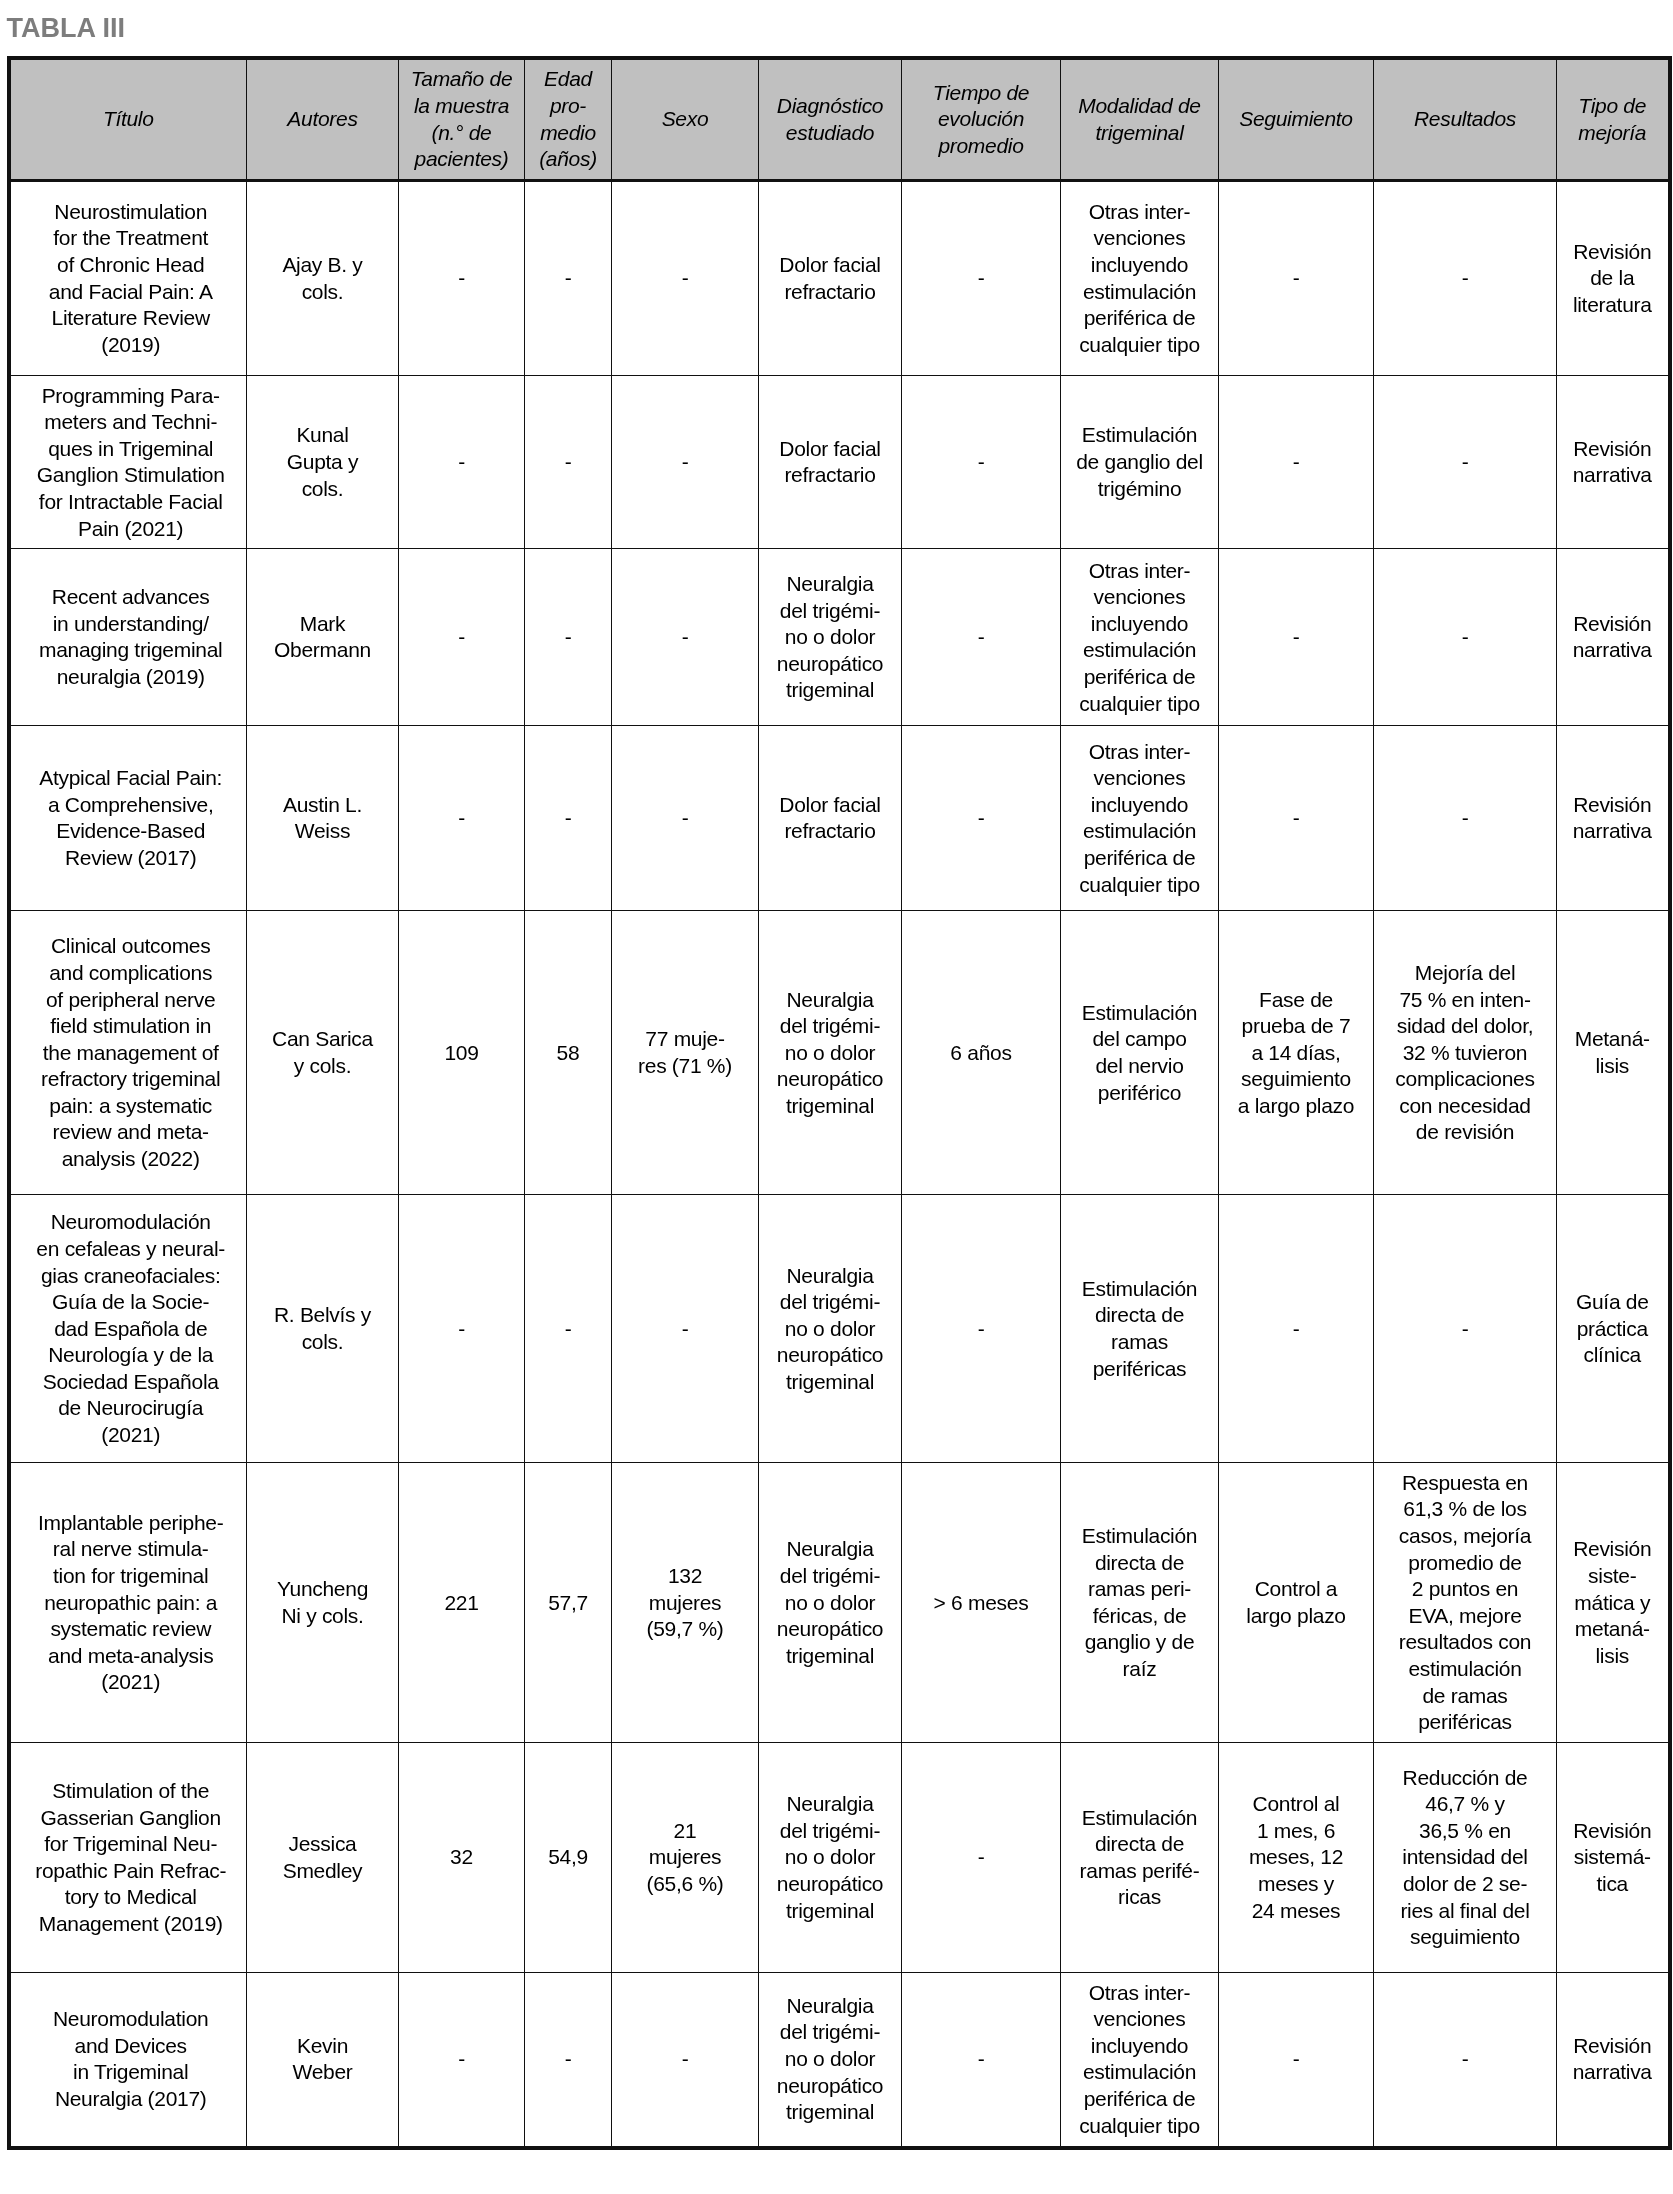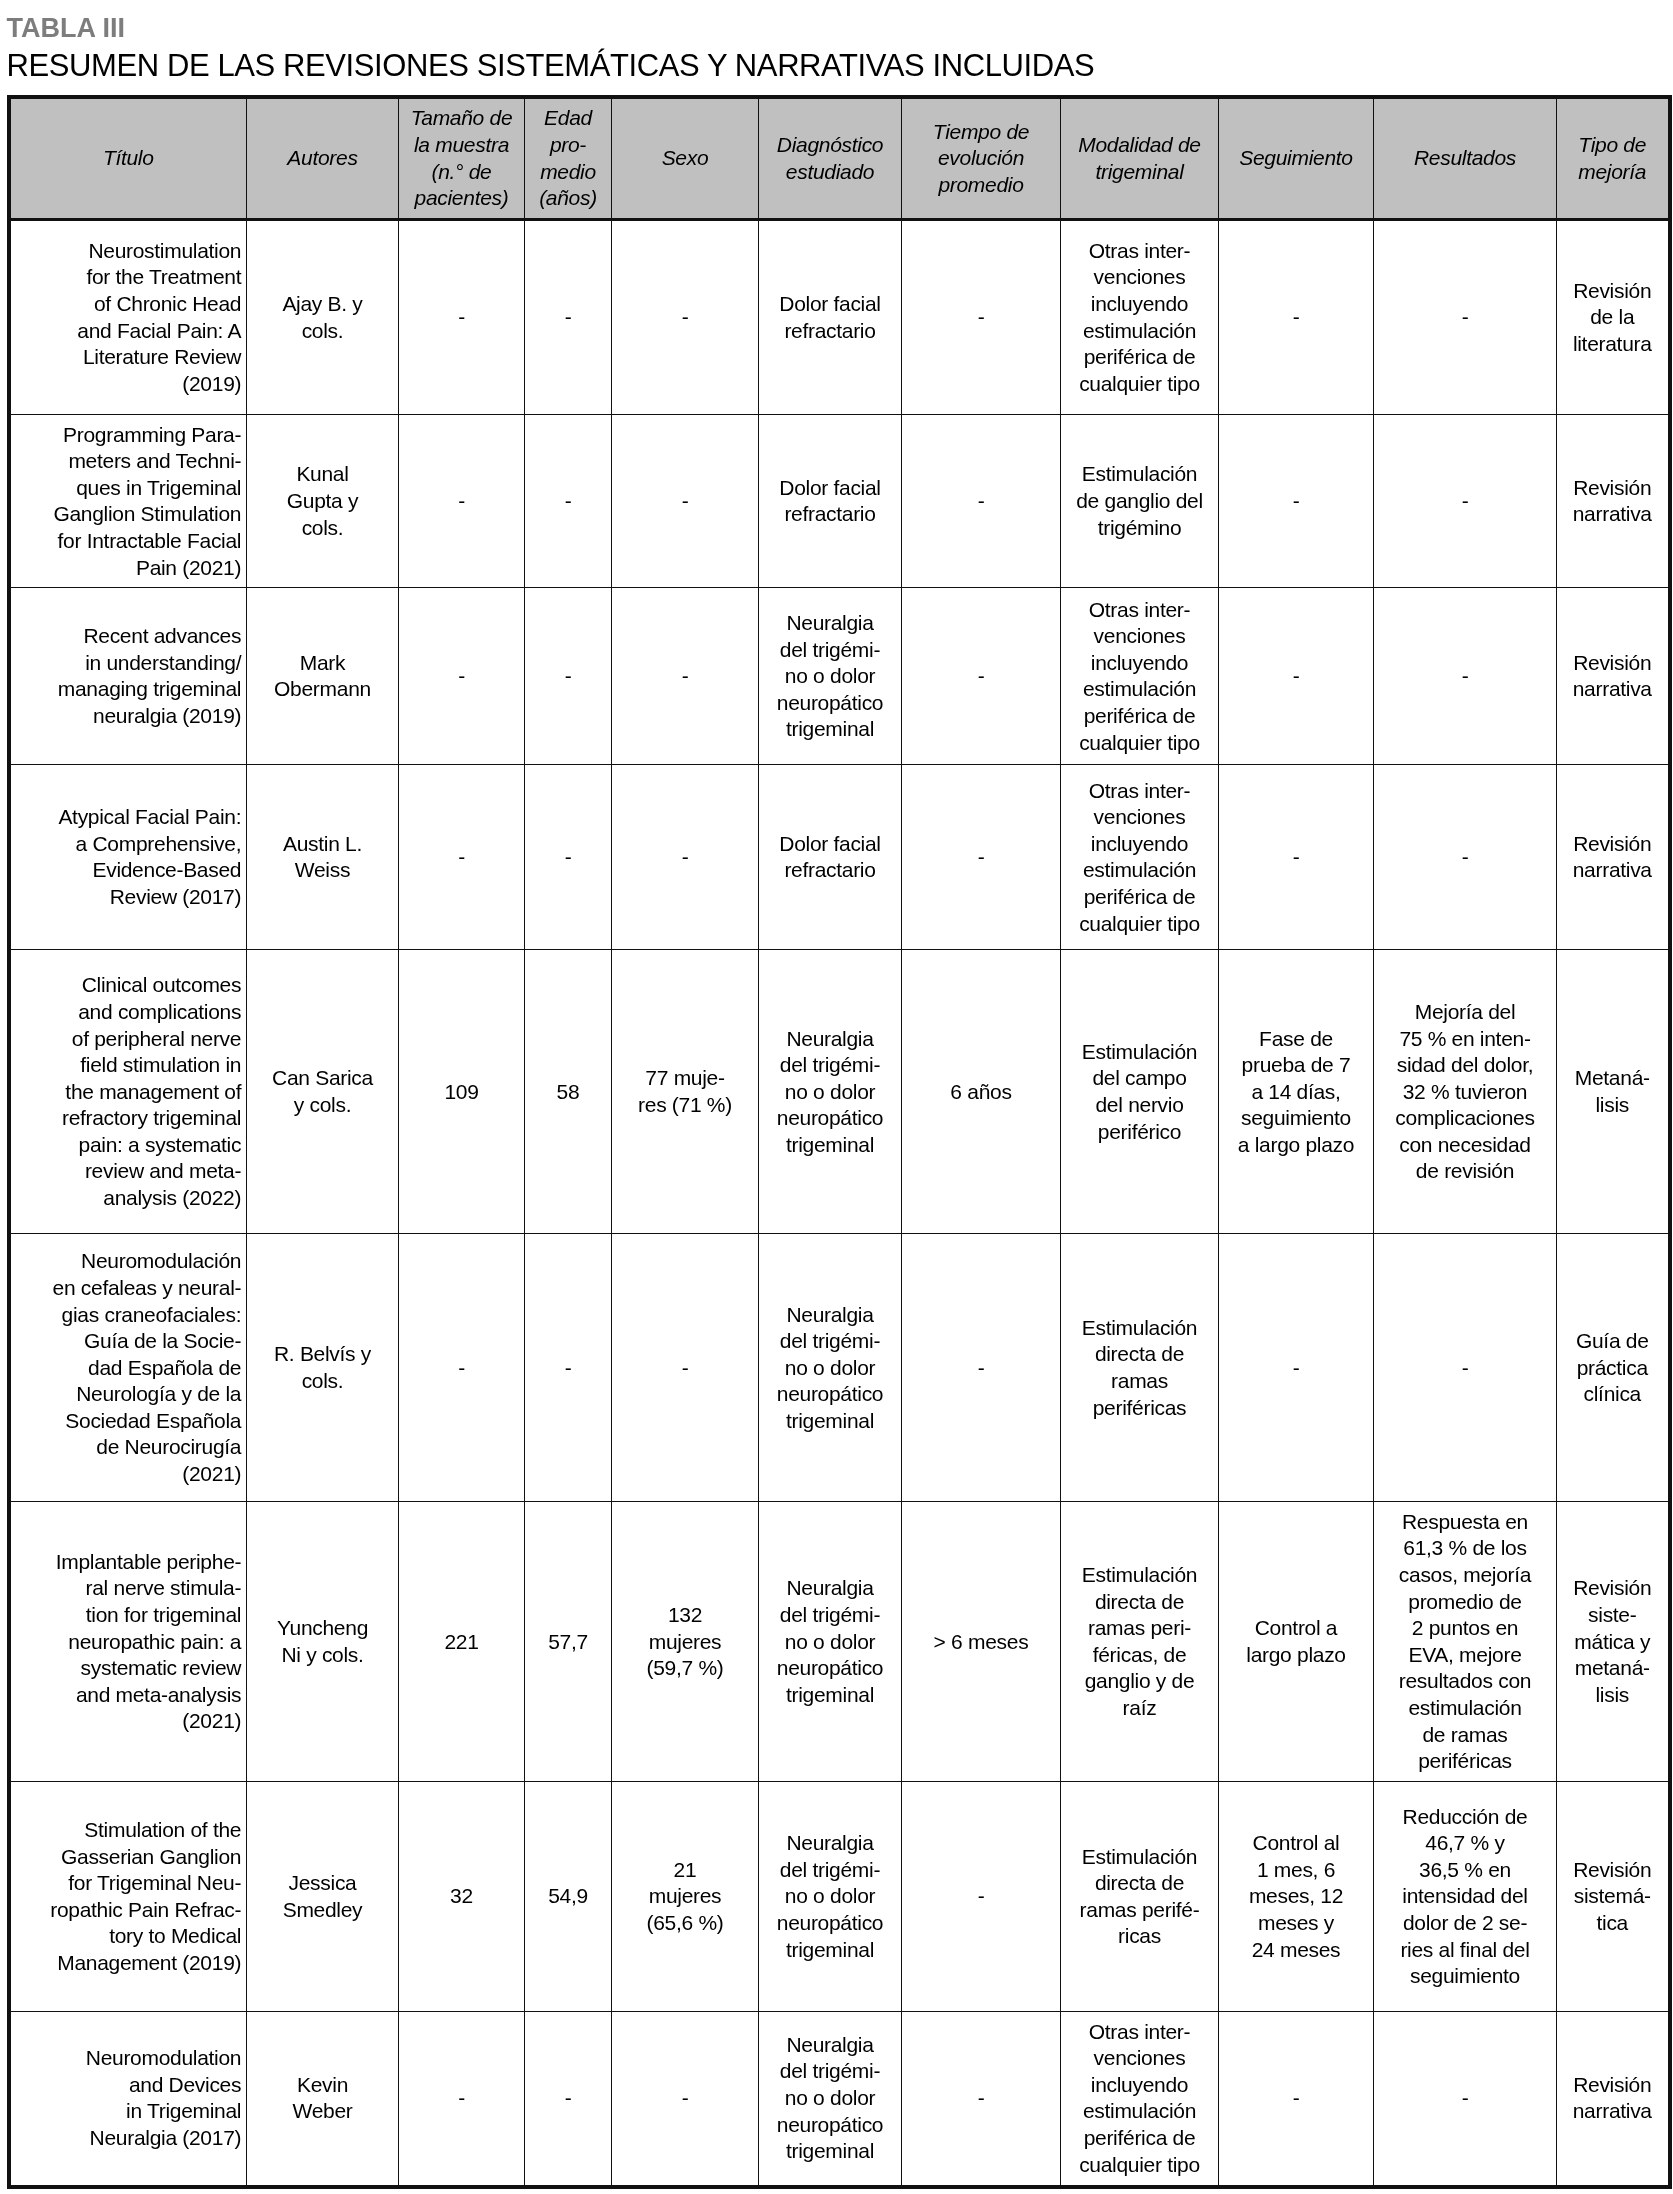--- a/index.html
+++ b/index.html
@@ -58,31 +58,30 @@
     overflow: hidden;
   }
   thead th {
     background: #c0c0c0;
     font-style: italic;
     font-weight: 400;
     height: 97px;
     border-bottom: 3.2px solid #111111;
   }
   tbody td.col-title {
-    text-align: right;
+    text-align: center;
     padding-left: 9.7px;
   }
 </style>
 </head>
 <body>
 
 <div class="page">
   <div class="title-block">
     <div class="table-title">TABLA III</div>
-    <div class="table-subtitle">RESUMEN DE LAS REVISIONES SISTEMÁTICAS Y NARRATIVAS INCLUIDAS</div>
   </div>
 
   <table class="summary">
     <colgroup>
         <col style="width: 238px;">
         <col style="width: 152px;">
         <col style="width: 126px;">
         <col style="width: 87px;">
         <col style="width: 147px;">
         <col style="width: 143px;">

